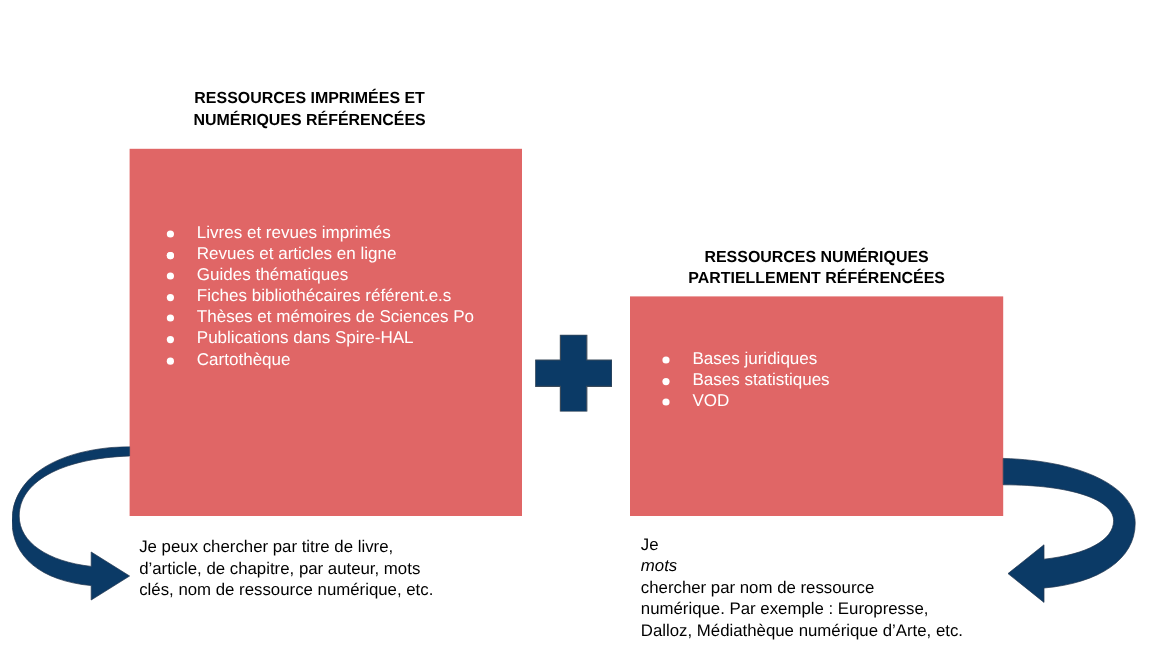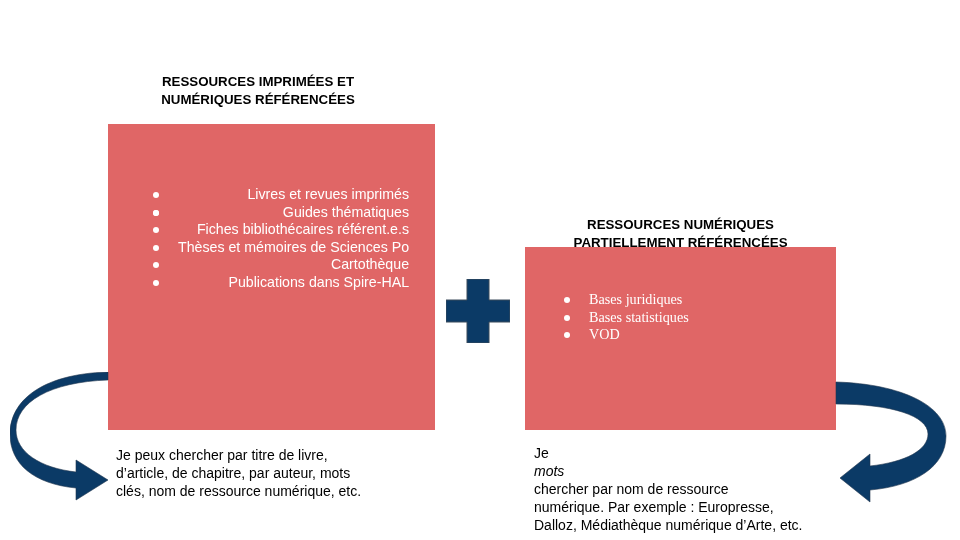--- a/index.html
+++ b/index.html
@@ -21,21 +21,21 @@
       position: absolute;
       font-weight: bold;
       font-size: 13.3px;
       line-height: 18px;
       text-align: center;
       color: #000;
       white-space: nowrap;
     }
     .heading span { display: block; }
     #heading-1 { left: 108px; width: 300px; top: 73px; }
-    #heading-2 { left: 525px; width: 311px; top: 216px; }
+    #heading-2 { left: 525px; width: 311px; top: 205px; }
 
     .box {
       position: absolute;
       background: #e06666;
     }
     #box-1 { left: 108px; top: 124px; width: 327px; height: 306px; }
     #box-2 { left: 525px; top: 247px; width: 311px; height: 183px; }
 
     .bullet-list {
       position: absolute;
@@ -53,22 +53,22 @@
     }
     .bullet-list li .dot {
       position: absolute;
       left: 0;
       top: 6px;
       width: 6px;
       height: 6px;
       border-radius: 50%;
       background: #ffffff;
     }
-    #list-1 { left: 153px; top: 186px; text-align: right; }
-    #list-2 { left: 564px; top: 291px; font-family: Liberation Serif, serif; }
+    #list-1 { left: 139px; top: 186px; }
+    #list-2 { left: 552px; top: 291px; }
 
     .caption {
       position: absolute;
       font-size: 14px;
       line-height: 18px;
       color: #000;
       white-space: nowrap;
     }
     .caption span { display: block; }
     #caption-1 { left: 116px; top: 446px; }
@@ -86,25 +86,26 @@
 
   <div class="heading" id="heading-1">
     <span>RESSOURCES IMPRIMÉES ET</span>
     <span>NUMÉRIQUES RÉFÉRENCÉES</span>
   </div>
 
   <div class="box" id="box-1"></div>
   <ul class="bullet-list" id="list-1">
     <li><span class="dot"></span><span>Livres et revues imprimés</span></li>
     <li><span class="dot"></span></li>
+    <li><span class="dot"></span><span>Revues et articles en ligne</span></li>
     <li><span class="dot"></span><span>Guides thématiques</span></li>
     <li><span class="dot"></span><span>Fiches bibliothécaires référent.e.s</span></li>
     <li><span class="dot"></span><span>Thèses et mémoires de Sciences Po</span></li>
+    <li><span class="dot"></span><span>Publications dans Spire-HAL</span></li>
     <li><span class="dot"></span><span>Cartothèque</span></li>
-    <li><span class="dot"></span><span>Publications dans Spire-HAL</span></li>
   </ul>
 
   <svg class="shape" id="arrow-left" viewBox="0 0 120 130">
     <path d="M98 8 C 40 10, 6 30, 6 58 C 6 80, 30 96, 66 100 L 66 88 L 98 108 L 66 128 L 66 116 C 24 112, 0 92, 0 62 C 0 30, 30 2, 98 0 Z" fill="#0b3a66" stroke="#23374f" stroke-width="0.6"></path>
   </svg>
 
   <div class="caption" id="caption-1">
     <span>Je peux chercher par titre de livre,</span>
     <span>d’article, de chapitre, par auteur, mots</span>
     <span>clés, nom de ressource numérique, etc.</span>

